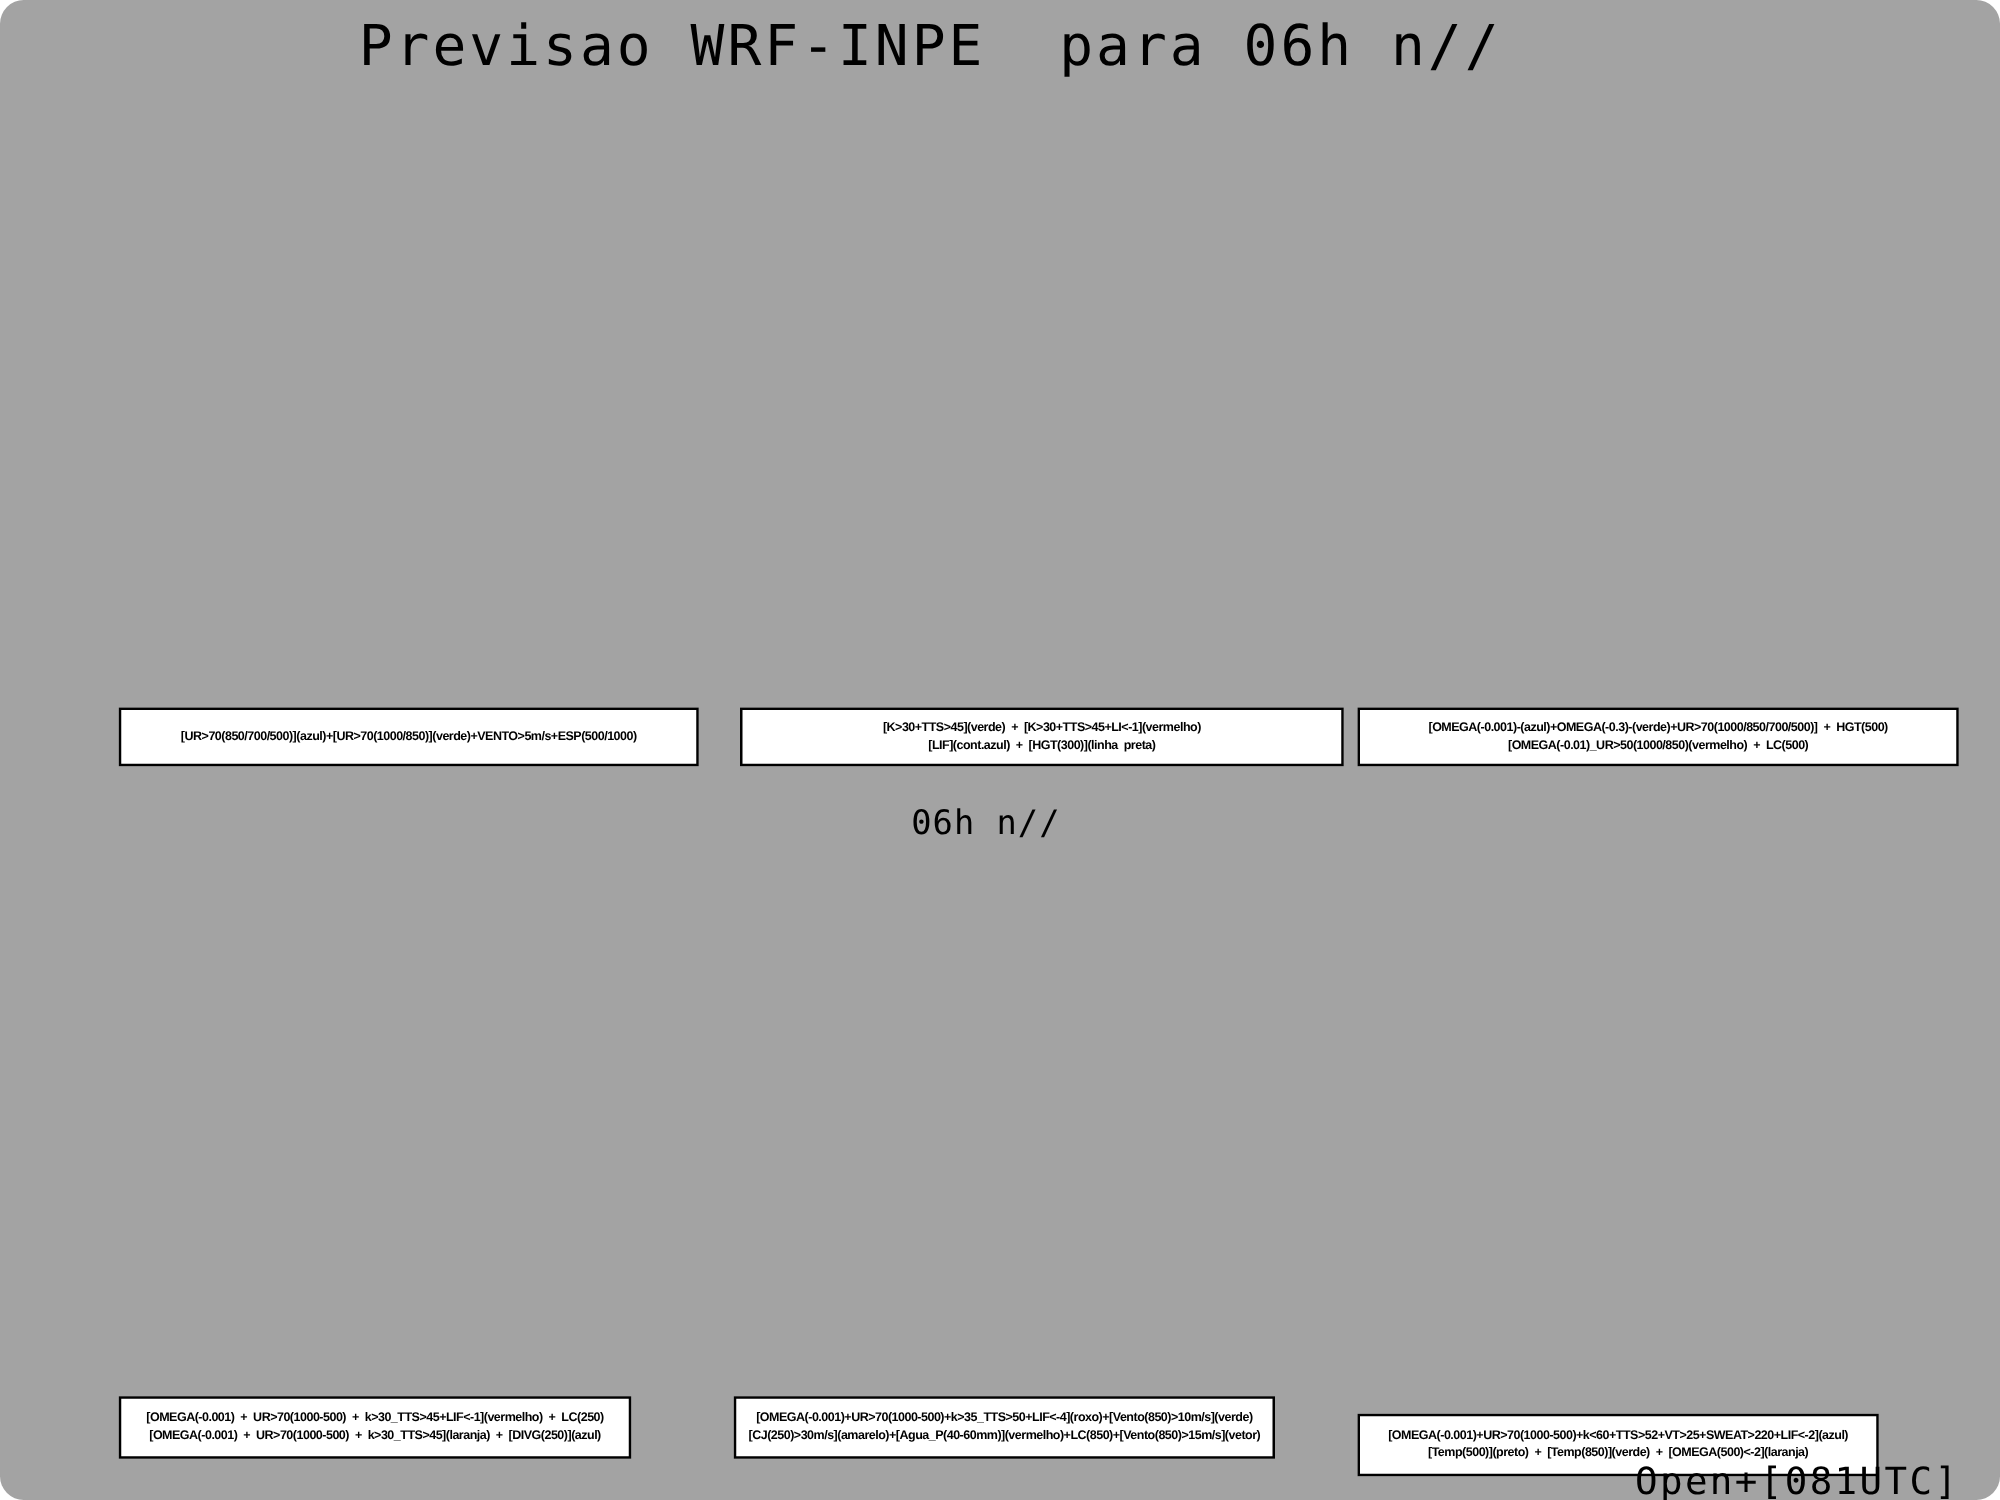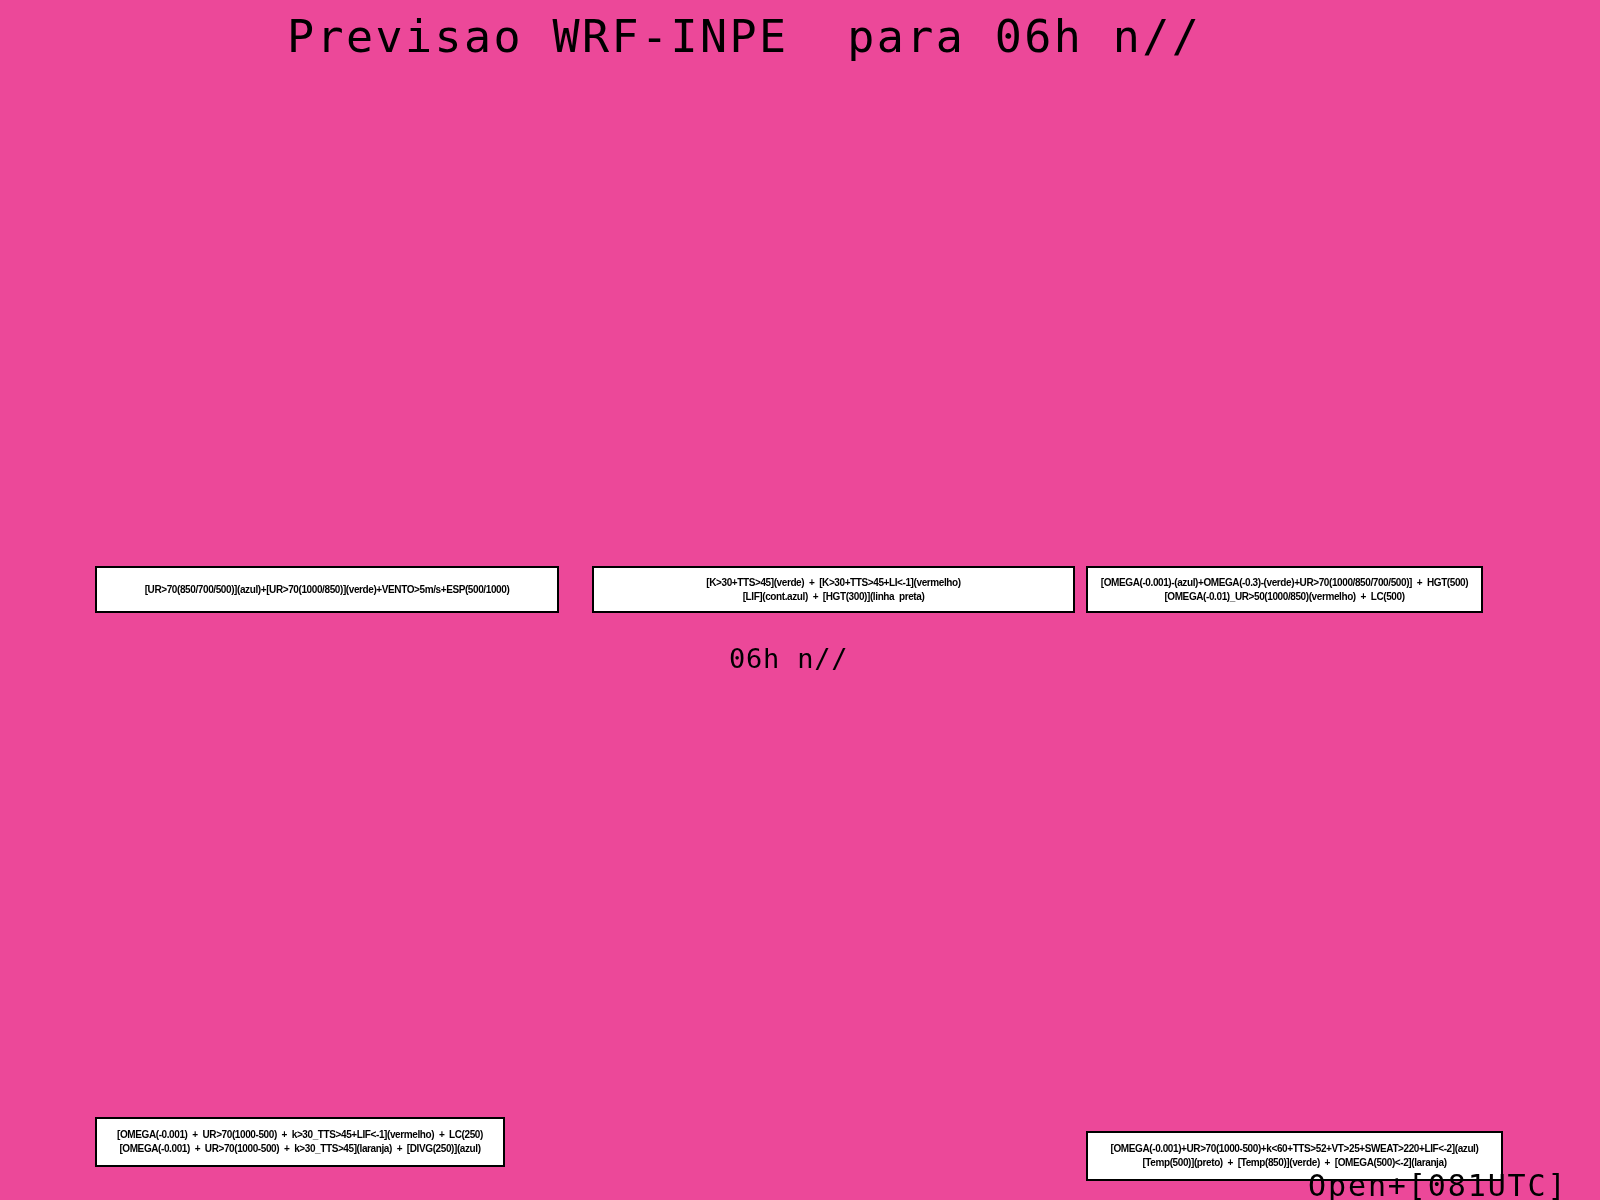--- a/index.html
+++ b/index.html
@@ -5,23 +5,24 @@
   html, body {
     margin: 0;
     padding: 0;
     background: #ffffff;
     font-family: "DejaVu Sans", sans-serif;
   }
   .canvas {
     position: relative;
     width: 1600px;
     height: 1200px;
-    background: #ec4899;
+    background: #a3a3a3;
     overflow: hidden;
     color: #000000;
+    border-radius: 19px;
   }
   
   .plotter-text {
     position: absolute;
     font-family: "DejaVu Sans Mono", monospace;
     font-weight: 400;
     color: #000000;
     white-space: pre;
     line-height: 1;
   }
@@ -62,21 +63,21 @@
     font-weight: bold;
     font-size: 10px;
     letter-spacing: -0.4px;
     line-height: 14px;
     color: #000000;
     white-space: pre;
     text-align: center;
   }
   #panel-box-1 { left: 95px;   top: 566px;  width: 464px; height: 47px; }
   #panel-box-2 { left: 592px;  top: 566px;  width: 483px; height: 47px; }
-  #panel-box-3 { left: 1086px; top: 566px;  width: 397px; height: 47px; }
+  #panel-box-3 { left: 1086px; top: 566px;  width: 481px; height: 47px; }
   #panel-box-4 { left: 95px;   top: 1117px; width: 410px; height: 50px; }
   #panel-box-5 { left: 587px;  top: 1117px; width: 433px; height: 50px; }
   #panel-box-6 { left: 1086px; top: 1131px; width: 417px; height: 50px; }
 </style>
 </head>
 <body>
 
 <div class="canvas">
 
   <div class="plotter-text page-title">Previsao WRF-INPE  para 06h n//</div>
@@ -96,20 +97,24 @@
     <div class="caption-line">[OMEGA(-0.01)_UR&gt;50(1000/850)(vermelho)  +  LC(500)</div>
   </div>
 
   <div class="plotter-text center-hour-label">06h n//</div>
 
   <div class="panel-caption-box" id="panel-box-4">
     <div class="caption-line">[OMEGA(-0.001)  +  UR&gt;70(1000-500)  +  k&gt;30_TTS&gt;45+LIF&lt;-1](vermelho)  +  LC(250)</div>
     <div class="caption-line">[OMEGA(-0.001)  +  UR&gt;70(1000-500)  +  k&gt;30_TTS&gt;45](laranja)  +  [DIVG(250)](azul)</div>
   </div>
 
+  <div class="panel-caption-box" id="panel-box-5">
+    <div class="caption-line">[OMEGA(-0.001)+UR&gt;70(1000-500)+k&gt;35_TTS&gt;50+LIF&lt;-4](roxo)+[Vento(850)&gt;10m/s](verde)</div>
+    <div class="caption-line">[CJ(250)&gt;30m/s](amarelo)+[Agua_P(40-60mm)](vermelho)+LC(850)+[Vento(850)&gt;15m/s](vetor)</div>
+  </div>
 
   <div class="panel-caption-box" id="panel-box-6">
     <div class="caption-line">[OMEGA(-0.001)+UR&gt;70(1000-500)+k&lt;60+TTS&gt;52+VT&gt;25+SWEAT&gt;220+LIF&lt;-2](azul)</div>
     <div class="caption-line">[Temp(500)](preto)  +  [Temp(850)](verde)  +  [OMEGA(500)&lt;-2](laranja)</div>
   </div>
 
   <div class="plotter-text footer-open-label">Open+[081UTC]</div>
 
 </div>
 

